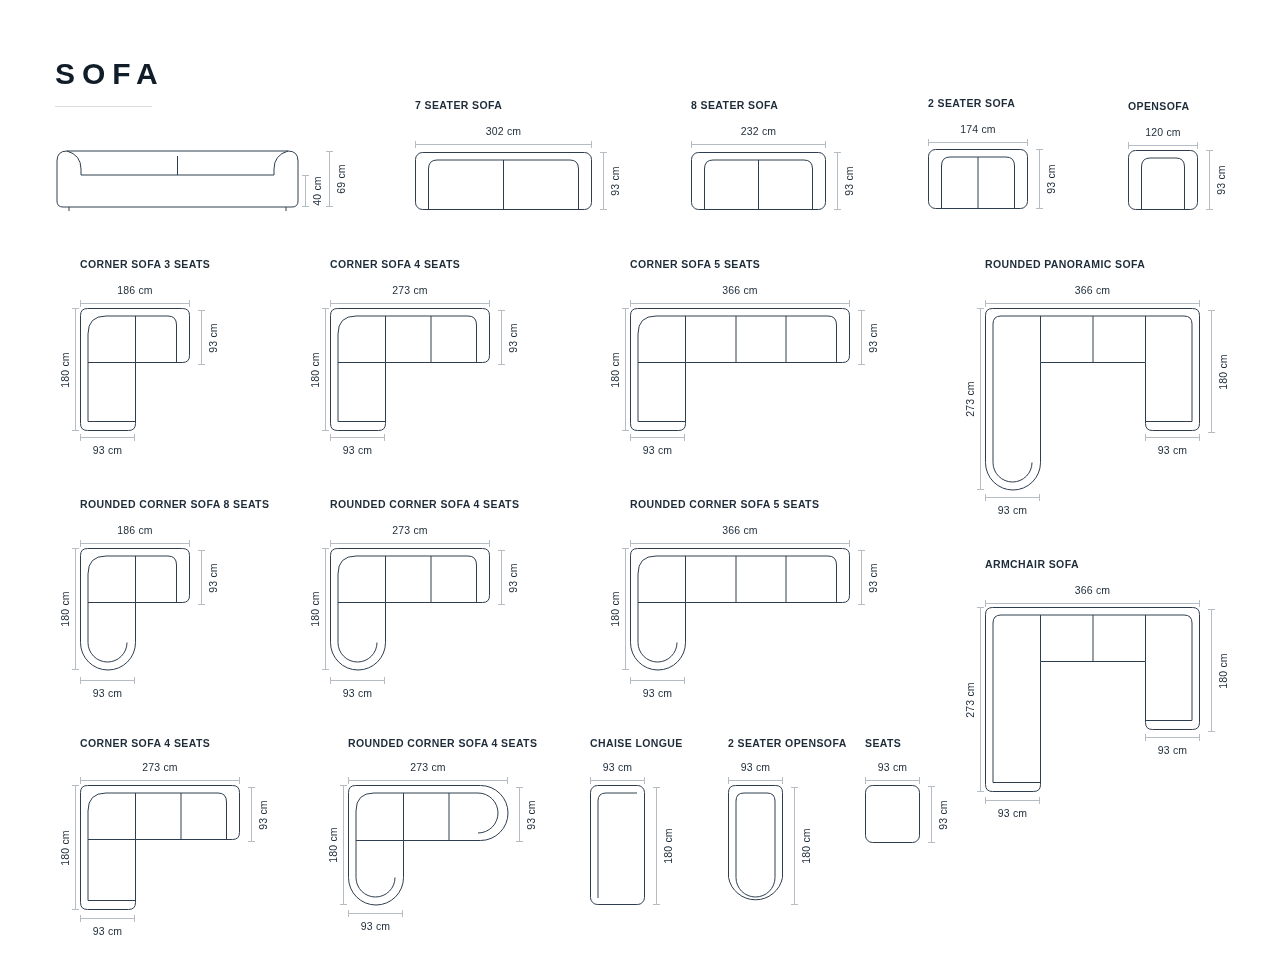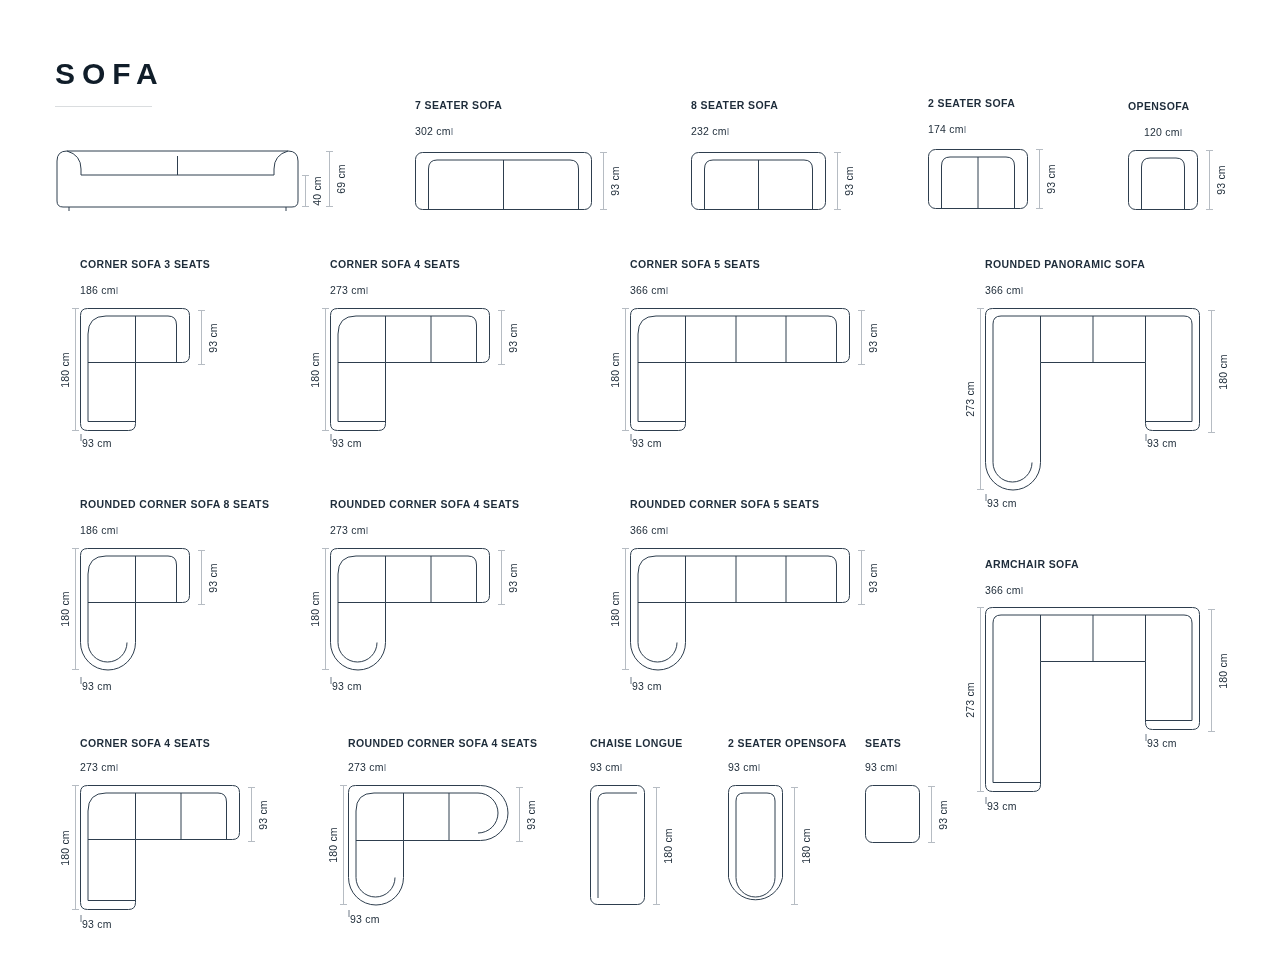--- a/index.html
+++ b/index.html
@@ -12,21 +12,21 @@
   .brand-rule { position:absolute; left:55px; top:106px; width:97px; height:1px; background:#dadddf; }
 
   .diag { position:absolute; }
   .diag-title { position:absolute; left:0; top:0; font-size:10.5px; font-weight:600;
                 letter-spacing:.4px; color:#1e2c3a; white-space:nowrap; }
 
   svg.draw { position:absolute; display:block; overflow:visible; }
   svg.draw path, svg.draw rect { fill:none; stroke:#2e3e4e; stroke-width:1; }
 
   
-  .dimh { position:absolute; display:flex; flex-direction:row; }
+  .dimh { position:absolute; display:flex; flex-direction:column; }
   .dimh .lbl { font-size:10.5px; line-height:13px; text-align:center; white-space:nowrap;
                color:#1c2a37; letter-spacing:.2px; }
   .dimh .line { height:7px; border-left:1px solid #b6bcc3; border-right:1px solid #b6bcc3; position:relative; }
   .dimh .line::before { content:""; position:absolute; left:0; right:0; top:3px; height:1px; background:#b6bcc3; }
   .dimh .lbl + .line { margin-top:3px; }
   .dimh .line + .lbl { margin-top:3px; }
 
   
   .dimv { position:absolute; display:flex; }
   .dimv .line { width:7px; border-top:1px solid #b6bcc3; border-bottom:1px solid #b6bcc3; position:relative; }
@@ -116,21 +116,21 @@
     <div class="dimv" style="left:108px;top:52px;height:60px">
       <div class="line"></div>
       <div class="lblwrap">
           <div class="lbl">93 cm</div>
         </div>
     </div>
   </div>
 
   <div class="diag" style="left:1128px;top:100px">
     <div class="diag-title">OPENSOFA</div>
-    <div class="dimh" style="left:16px;top:26px;width:70px">
+    <div class="dimh" style="left:0;top:26px;width:70px">
       <div class="lbl">120 cm</div>
       <div class="line"></div>
     </div>
     <svg class="draw" width="70" height="60" style="left:0;top:50px">
       <rect x="0.5" y="0.5" width="69" height="59" rx="7"></rect>
       <path d="M13.5,59 V17 Q13.5,8 22,8 H48 Q56.5,8 56.5,17 V59"></path>
     </svg>
     <div class="dimv" style="left:78px;top:50px;height:60px">
       <div class="line"></div>
       <div class="lblwrap">

